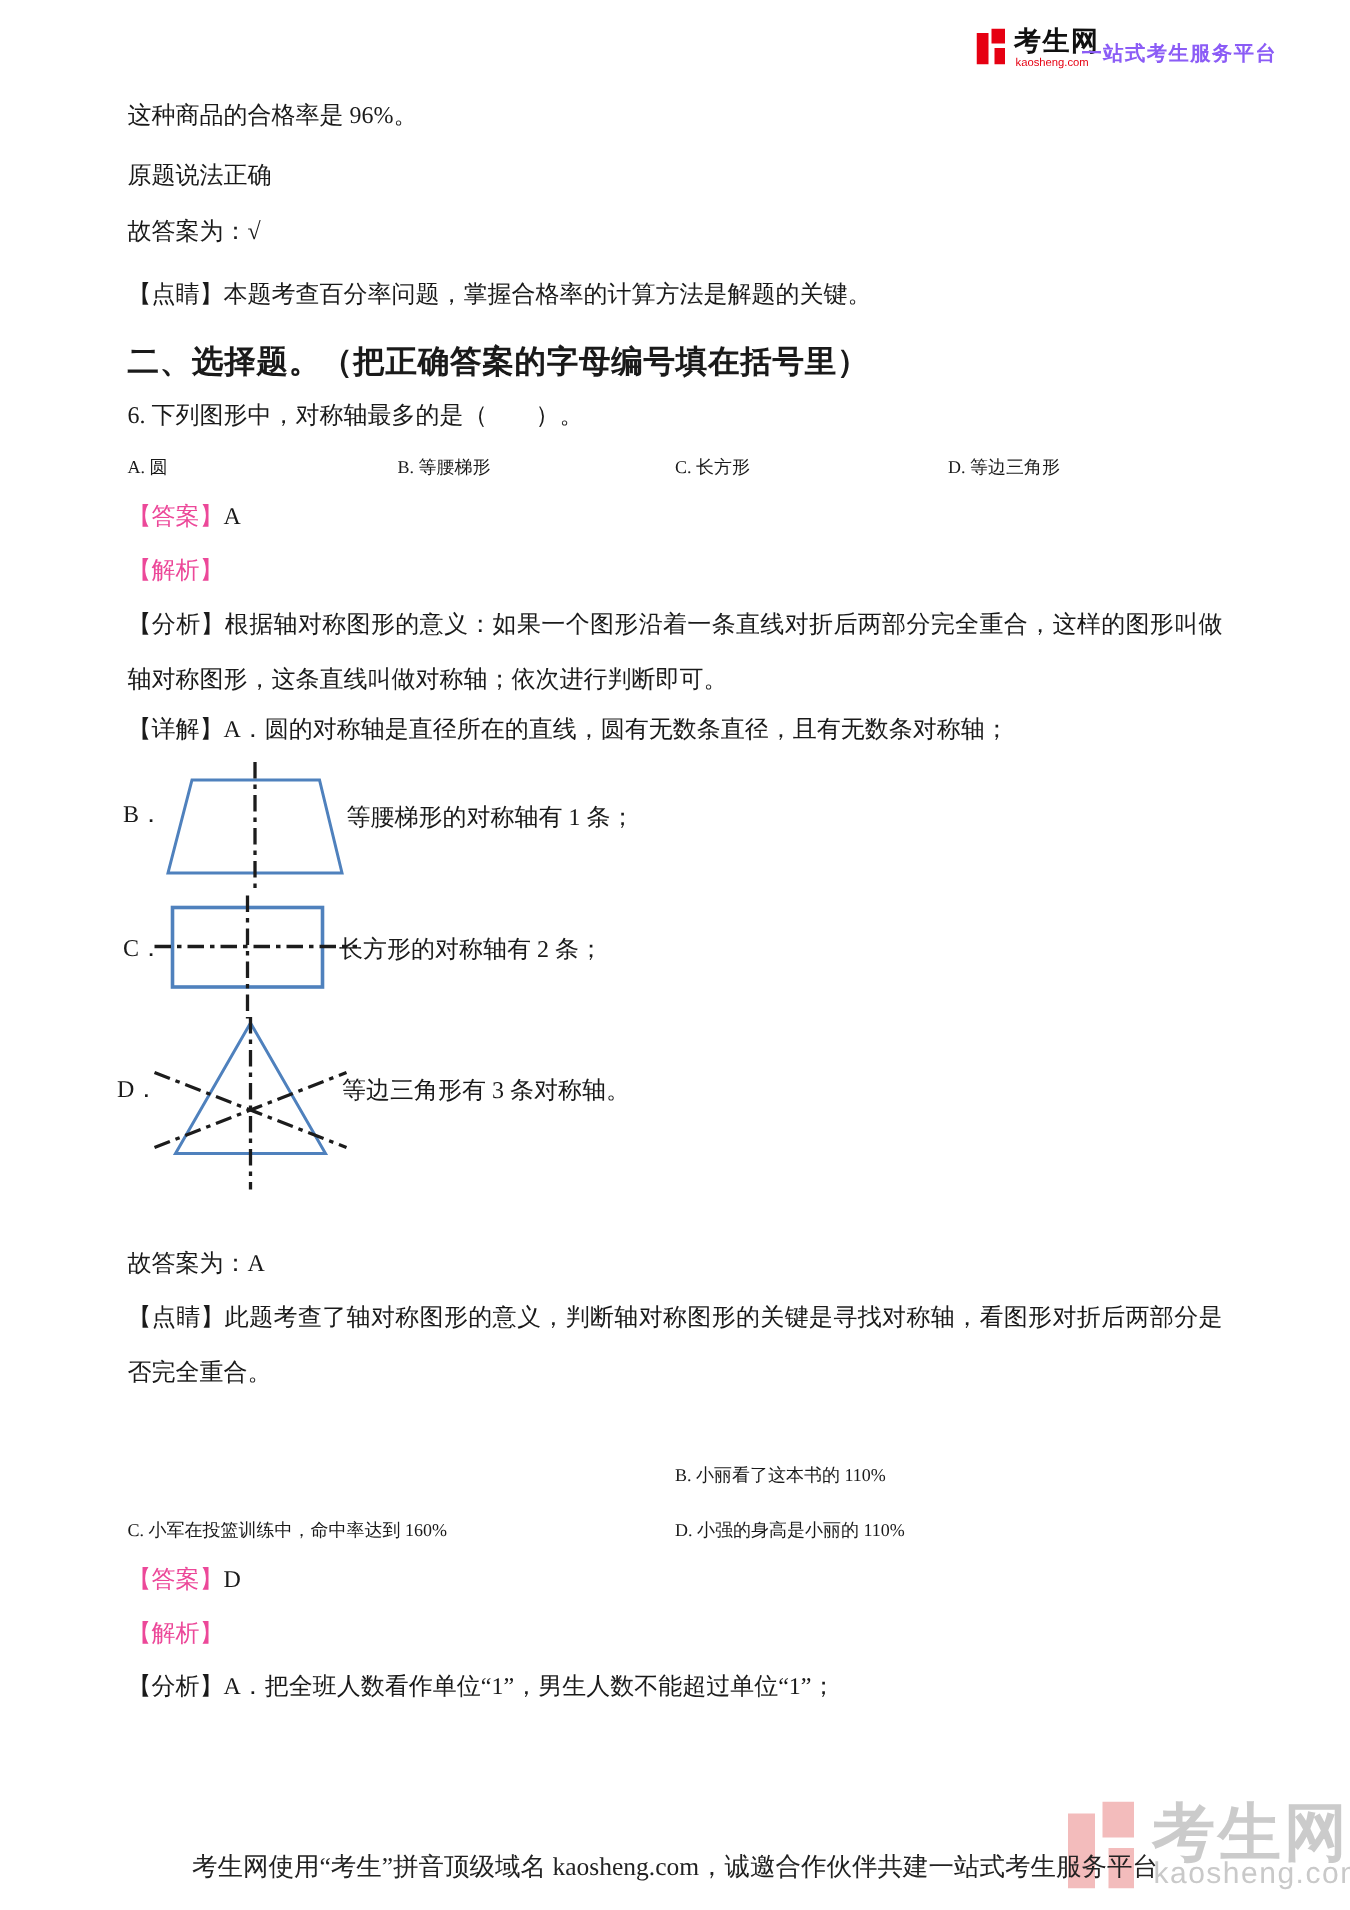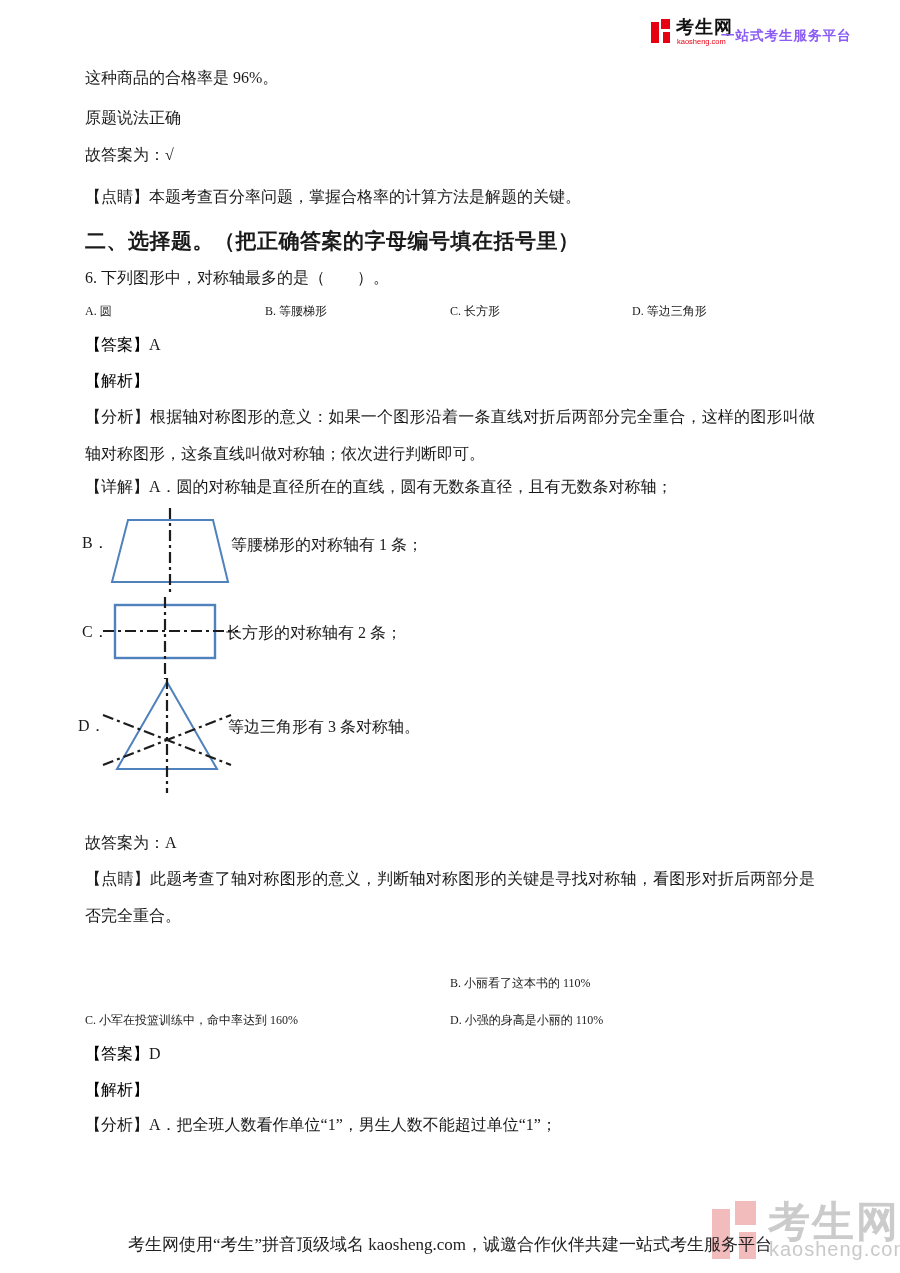--- a/index.html
+++ b/index.html
@@ -1,20 +1,20 @@
 <!DOCTYPE html>
 <html><head>
 <meta charset="utf-8">
 <style>
   html,body{margin:0;padding:0;background:#fff;}
   .page{position:relative;width:900px;height:1273px;background:#ffffff;
         font-family:"Liberation Serif","DejaVu Serif",serif;color:#1a1a1a;overflow:hidden;}
   .line{position:absolute;left:85px;width:730px;font-size:16px;line-height:24px;white-space:nowrap;}
   .wrap{white-space:normal;line-height:37px;text-align:justify;}
-  .blue{color:#000000;}
+  .blue{color:#ec4899;}
   .sec-title{font-weight:bold;font-size:21px;letter-spacing:.5px;}
   .opt{position:absolute;font-size:12px;line-height:24px;white-space:nowrap;text-align:center;}
   .figlabel{position:absolute;font-size:16px;}
   .figcap{position:absolute;font-size:16px;white-space:nowrap;}
   .figsvg{position:absolute;}
   
   .hdr-logo{position:absolute;left:651px;top:19px;}
   .hdr-name{position:absolute;left:676px;top:15px;font-size:18px;font-weight:bold;color:#111;
             font-family:"Liberation Sans",sans-serif;letter-spacing:1px;}
   .hdr-domain{position:absolute;left:677px;top:37px;font-size:7.5px;color:#e60012;

